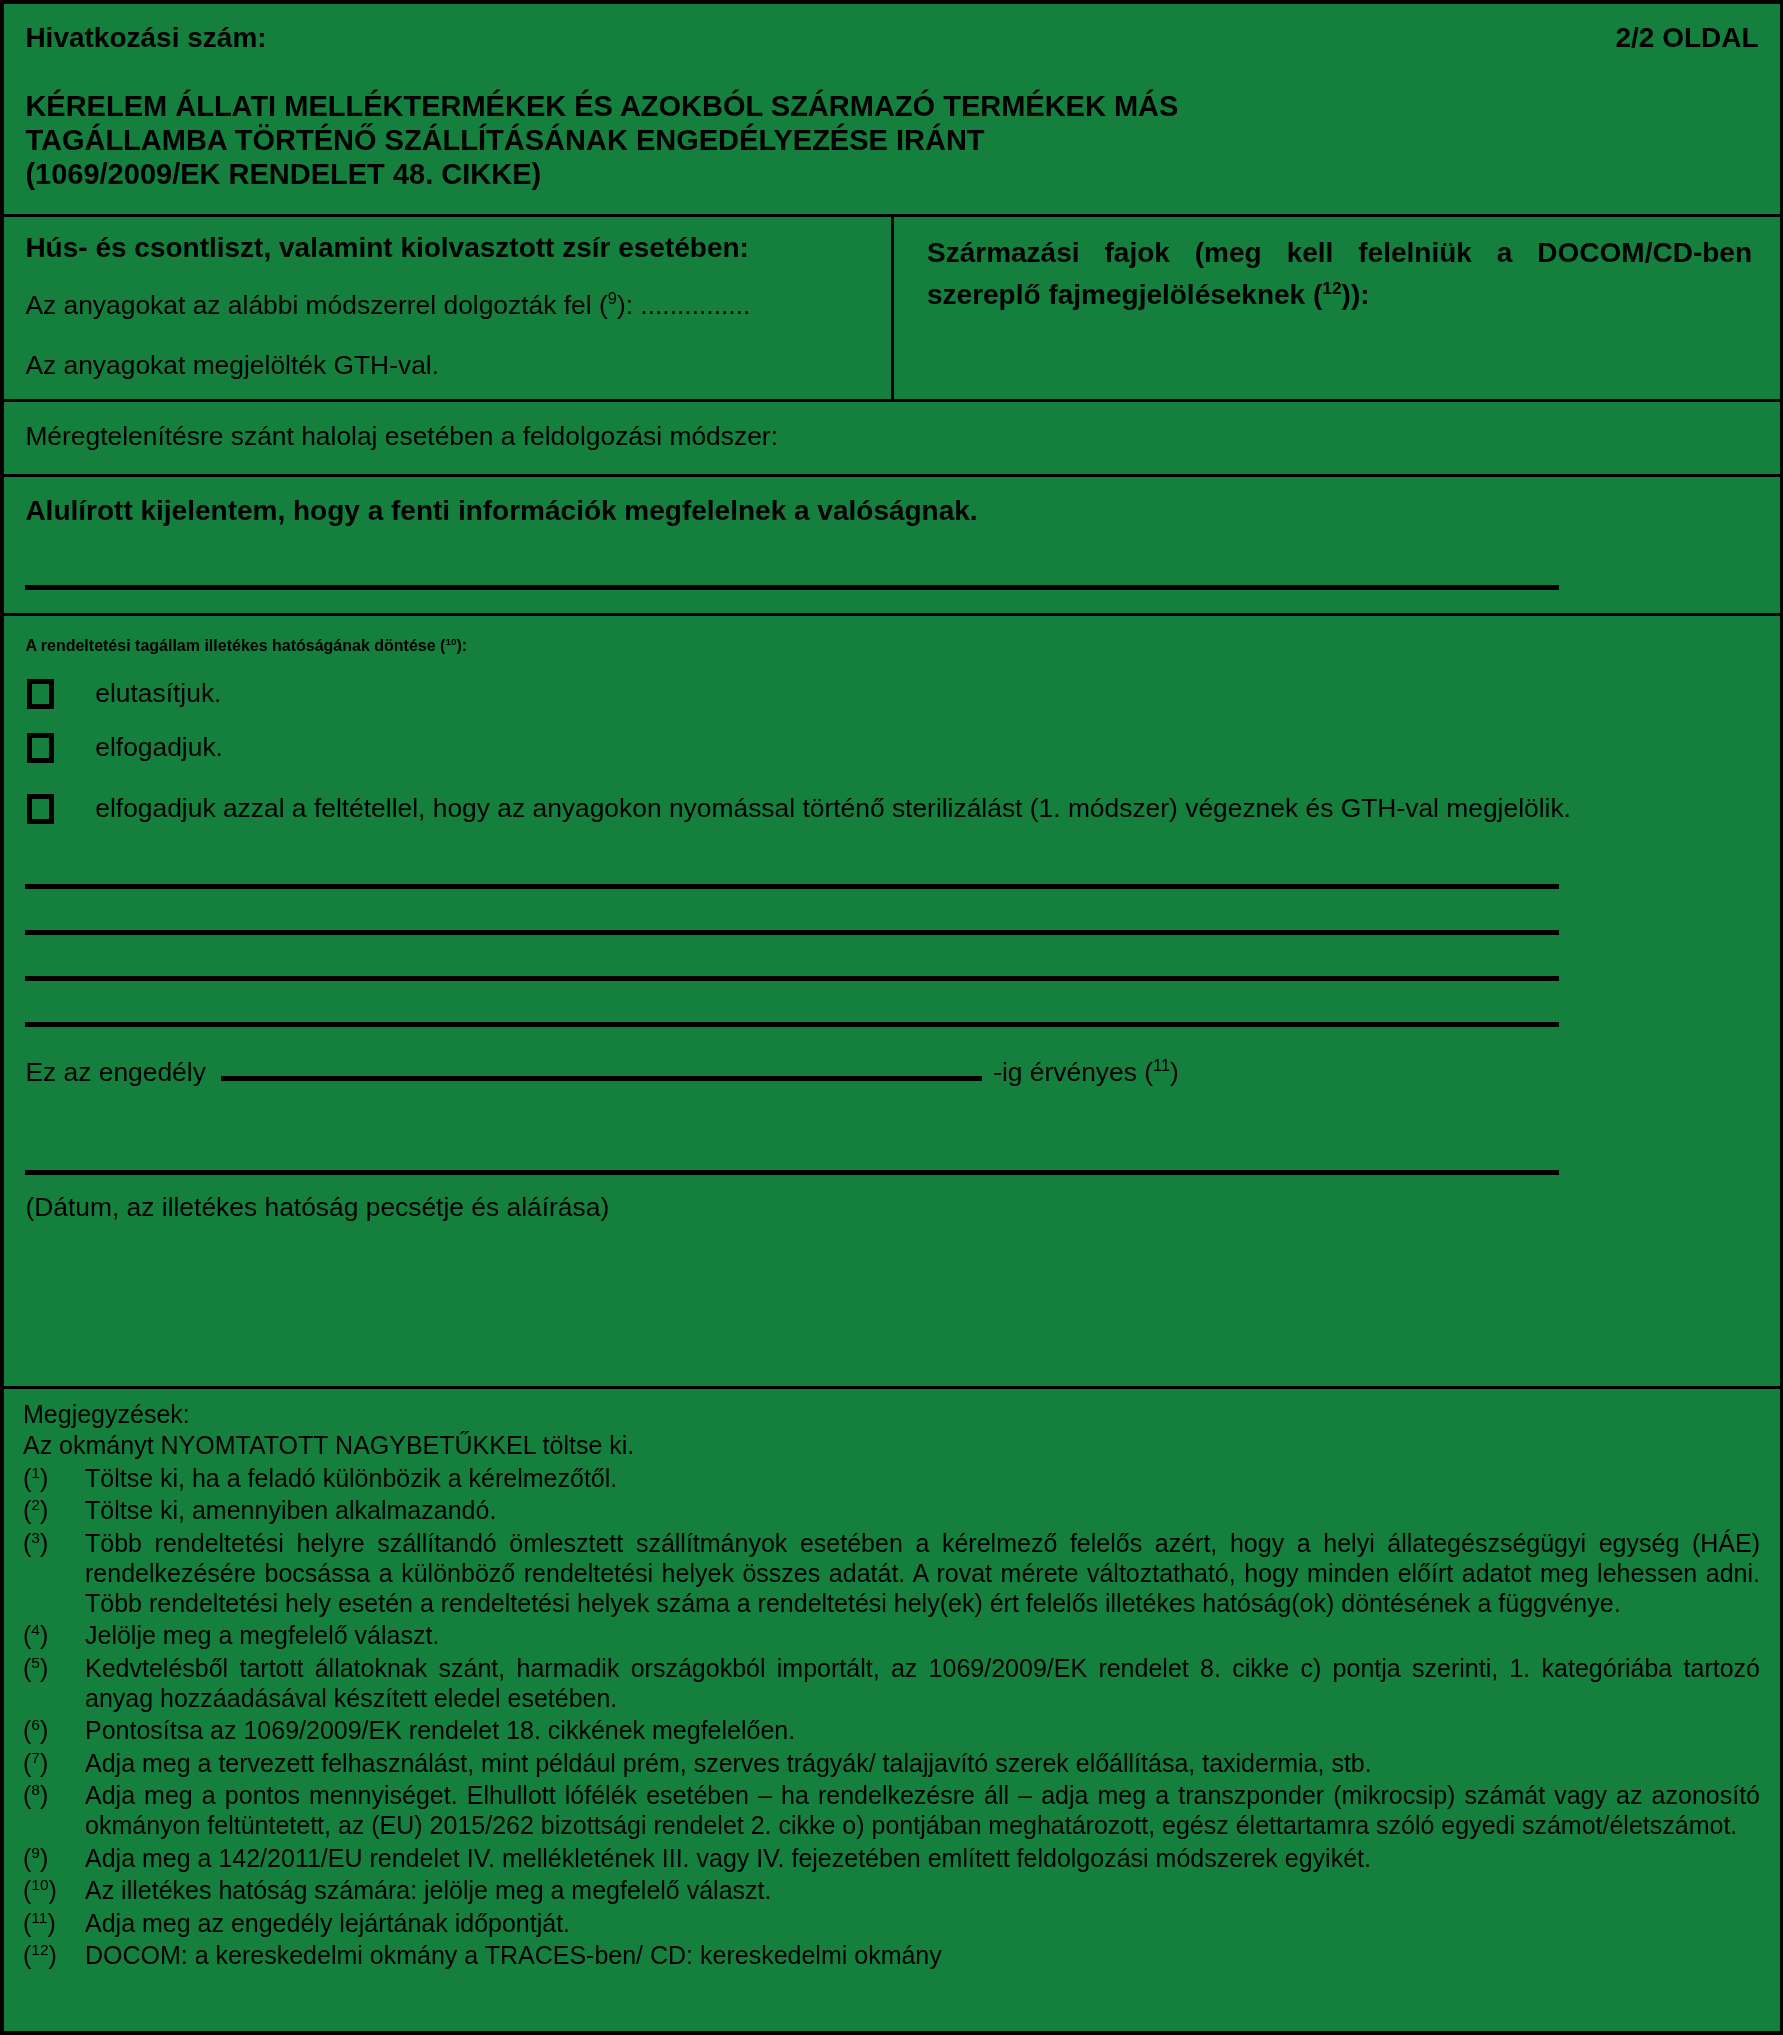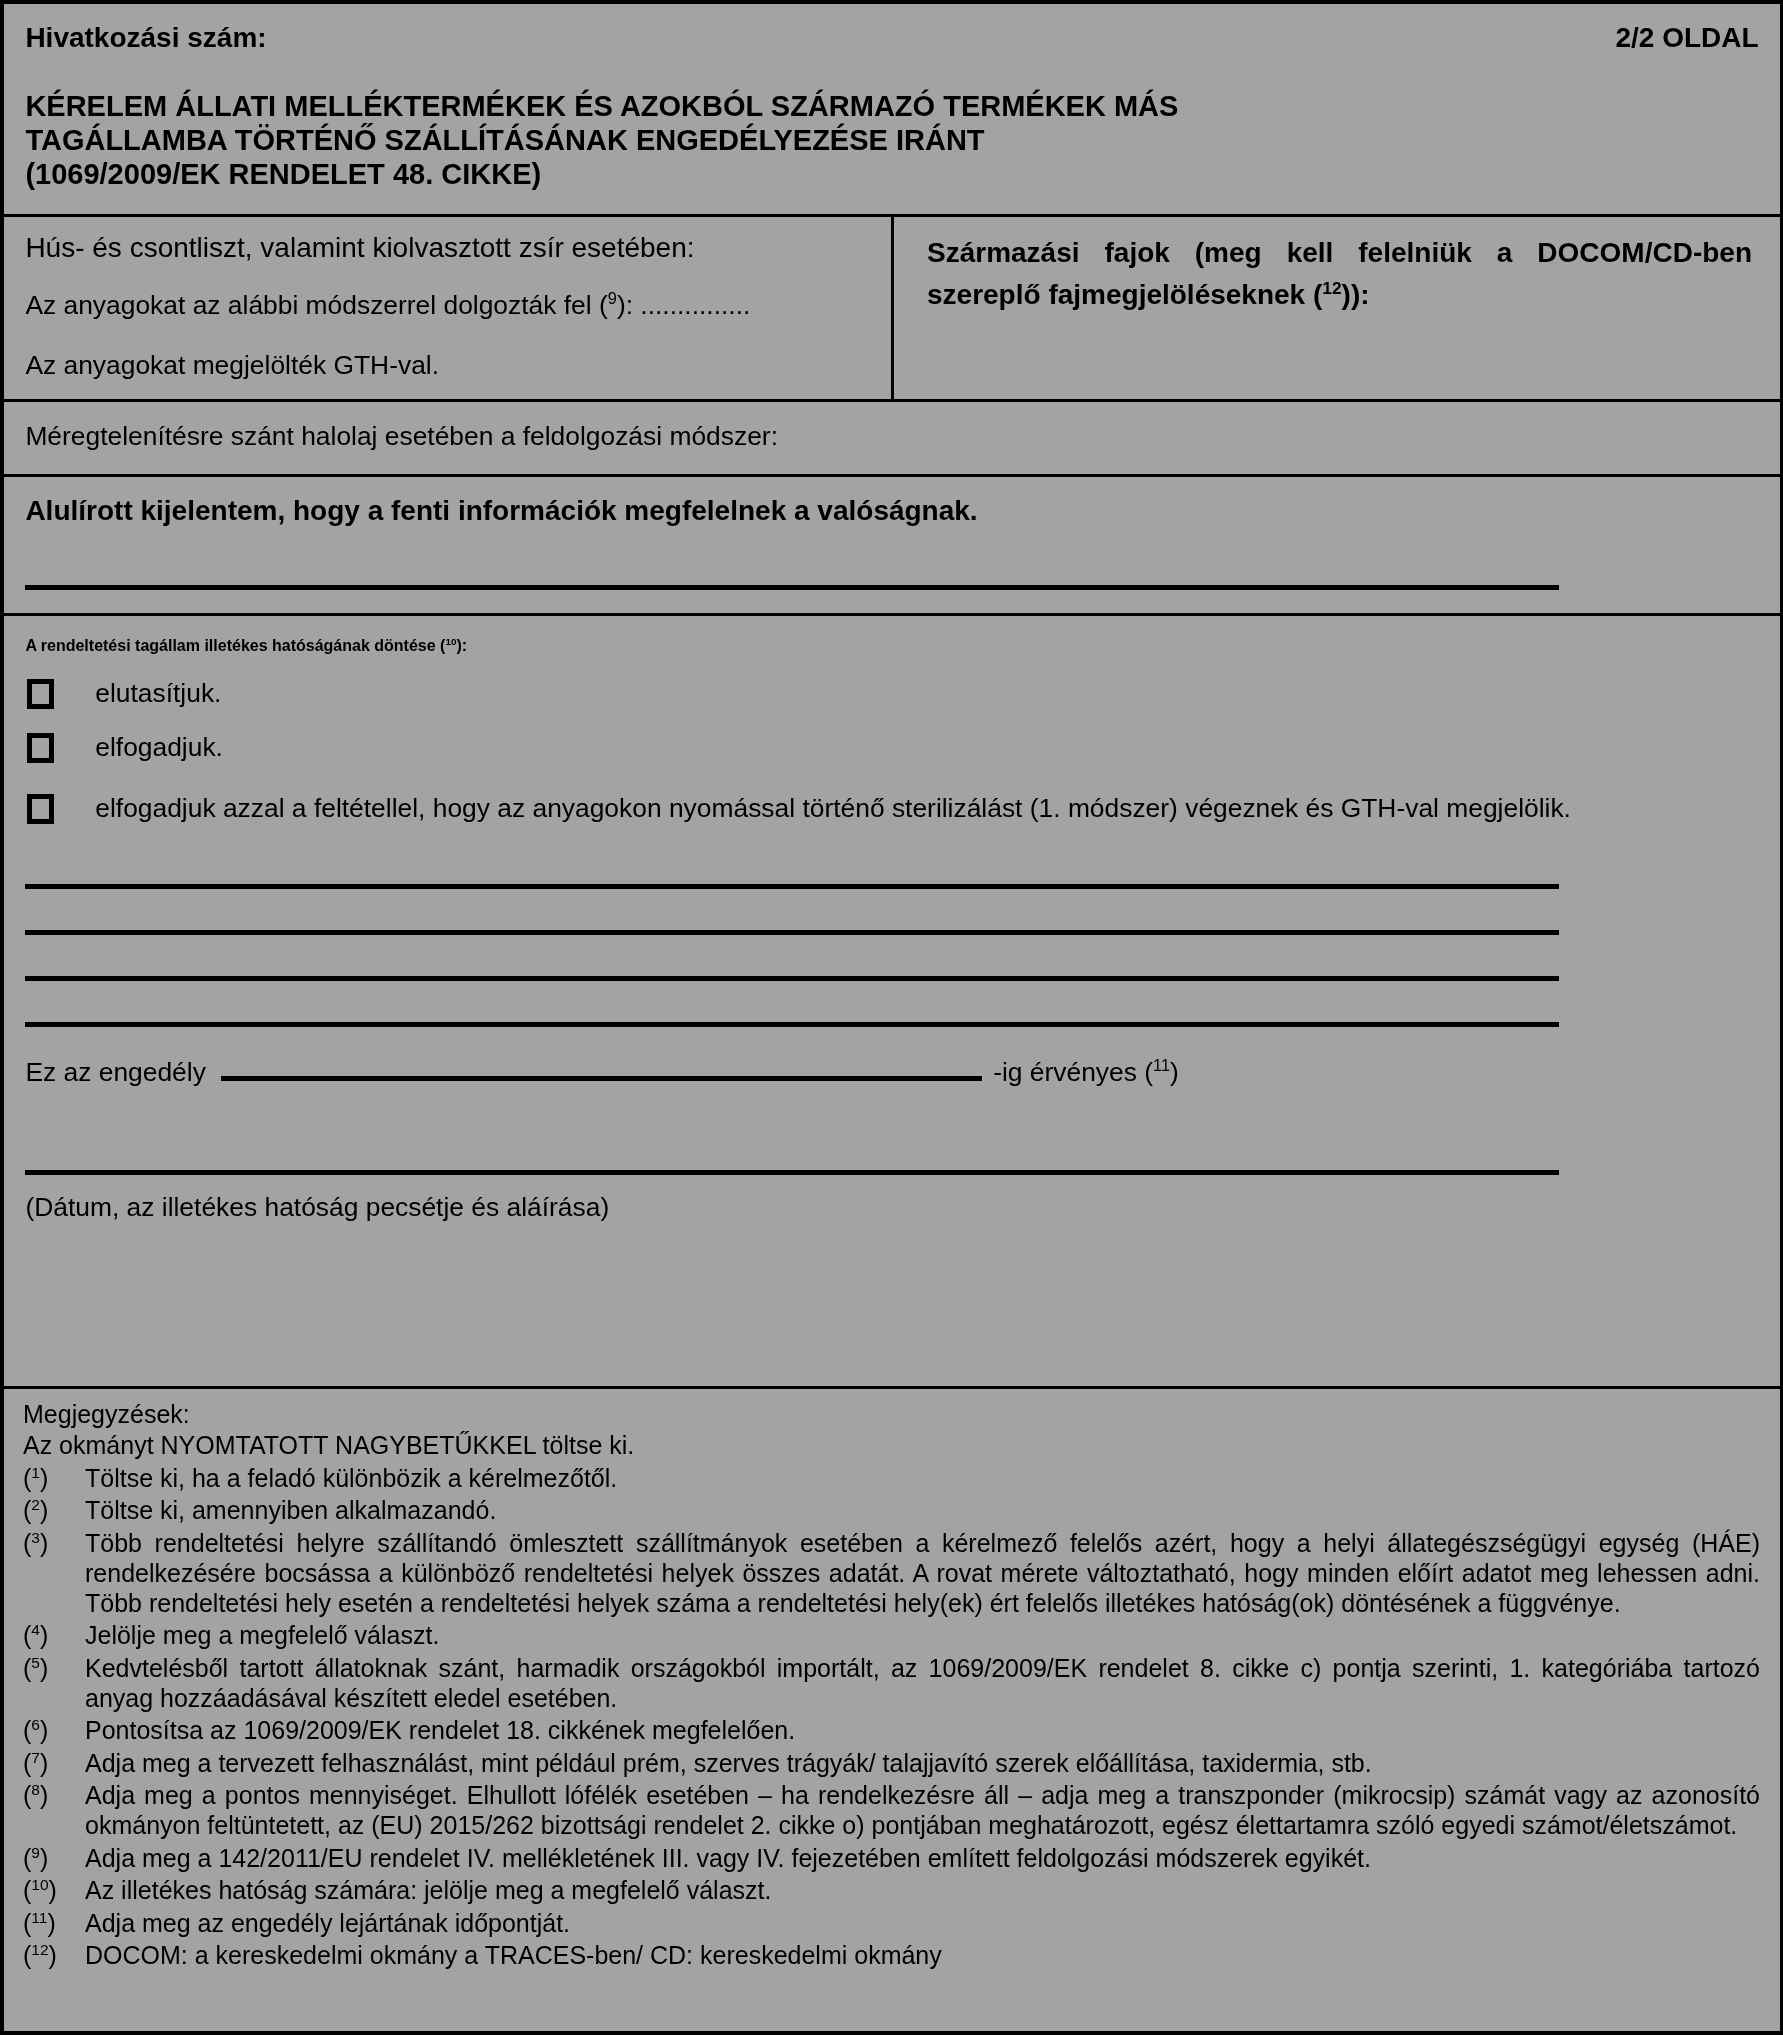--- a/index.html
+++ b/index.html
@@ -1,36 +1,36 @@
 <!DOCTYPE html>
 <html lang="hu" style="font-size:10px"><head>
 <meta charset="utf-8">
 <style>
   html,body{margin:0;padding:0;background:#888;}
   .page{
     position:relative;
     width:1784px;height:2035px;
-    background:#a3a3a3;color:#000;
+    background:#15803d;color:#000;
     border:4.4px solid #000;
     box-sizing:border-box;
     font-family:"Liberation Sans","DejaVu Sans",sans-serif;
     font-size:26.4px;
   }
   section{box-sizing:border-box;overflow:hidden;}
   sup{font-size:0.62em;line-height:0;}
 
   
   .sec-header{height:210px;padding:17.6px 21.4px 0;}
   .header-row{display:flex;justify-content:space-between;font-weight:bold;font-size:28px;}
   .title-block{margin-top:35px;text-align:left;font-weight:bold;font-size:29px;line-height:1.18;}
 
   
   .sec-twocol{height:185px;border-top:3.1px solid #000;display:flex;}
   .cell-left{width:887px;box-sizing:border-box;padding:15px 19px 0 21.4px;}
-  .cell-left .h{font-weight:normal;font-size:28px;}
+  .cell-left .h{font-weight:bold;font-size:28px;}
   .cell-left .l2{margin-top:26.4px;}
   .cell-left .l3{margin-top:29px;}
   .cell-right{flex:1;border-left:3.1px solid #000;box-sizing:border-box;
     padding:15px 28px 0 33px;font-weight:bold;font-size:28px;
     text-align:justify;line-height:1.5;}
 
   
   .sec-fish{height:75px;border-top:3.1px solid #000;padding:19px 21.4px 0;}
 
   

